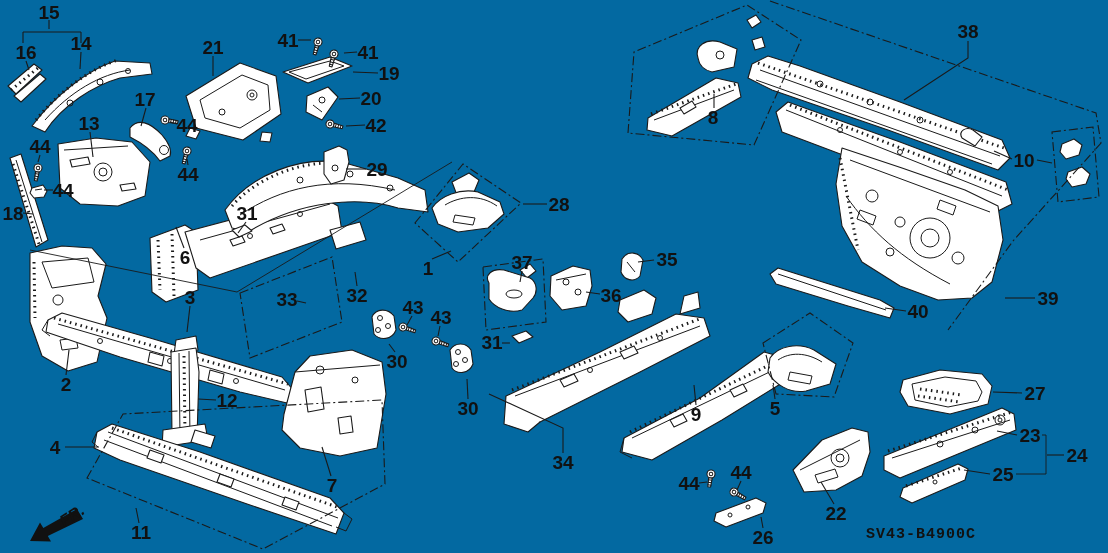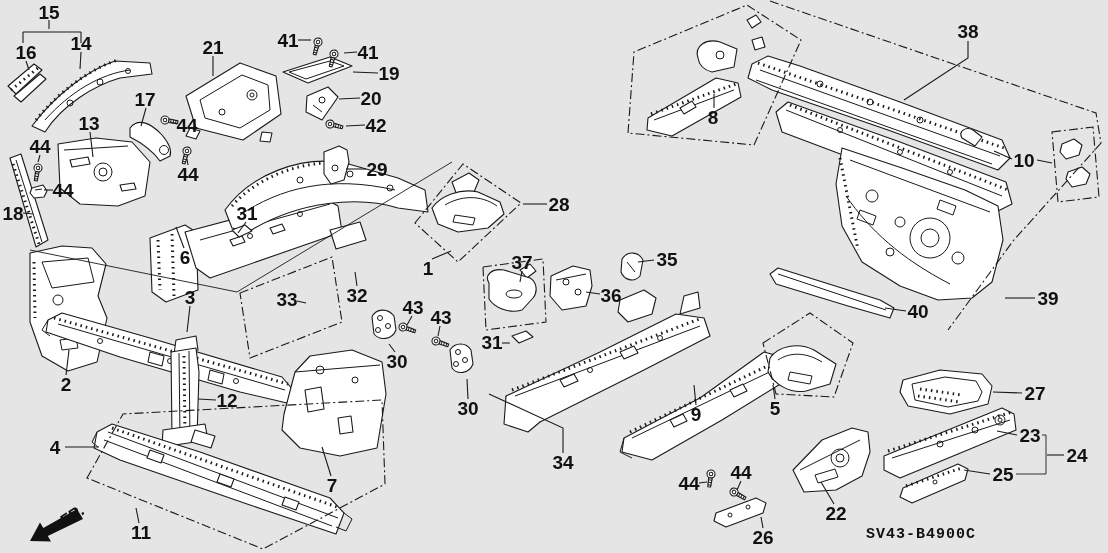--- a/index.html
+++ b/index.html
@@ -1,16 +1,16 @@
 <!DOCTYPE html>
 <html><head>
 <meta charset="utf-8">
 <style>
   html,body{margin:0;padding:0;background:#ffffff;}
-  #stage{position:relative;width:1108px;height:553px;background:#e5e5e5;overflow:hidden;}
+  #stage{position:relative;width:1108px;height:553px;background:#0369a1;overflow:hidden;}
   svg{display:block;}
   .p{fill:#ffffff;stroke:#1a1a1a;stroke-width:1.1;stroke-linejoin:round;}
   .d{fill:none;stroke:#1a1a1a;stroke-width:1;stroke-linejoin:round;}
   .hz{fill:none;stroke:#1a1a1a;stroke-width:3;stroke-dasharray:1.5 4;}
   .phantom{fill:none;stroke:#1a1a1a;stroke-width:1.1;stroke-dasharray:9 3 2 3;}
   .xline{fill:none;stroke:#1a1a1a;stroke-width:0.9;}
   .leader{fill:none;stroke:#1a1a1a;stroke-width:1.1;}
   .callout{font-family:"Liberation Sans","DejaVu Sans",sans-serif;font-size:19px;font-weight:600;fill:#111;text-anchor:middle;}
   .code{font-family:"Liberation Mono","DejaVu Sans Mono",monospace;font-size:15px;font-weight:bold;fill:#111;letter-spacing:1px;}
   .frtext{font-family:"Liberation Sans","DejaVu Sans",sans-serif;font-size:16px;font-weight:bold;font-style:italic;fill:#111;}

